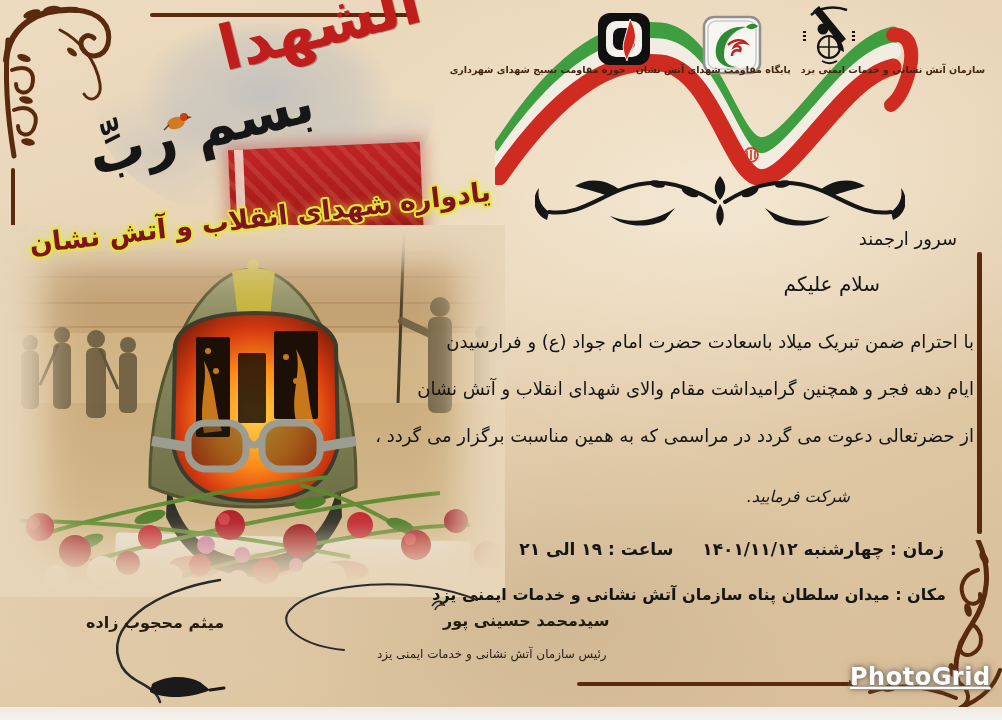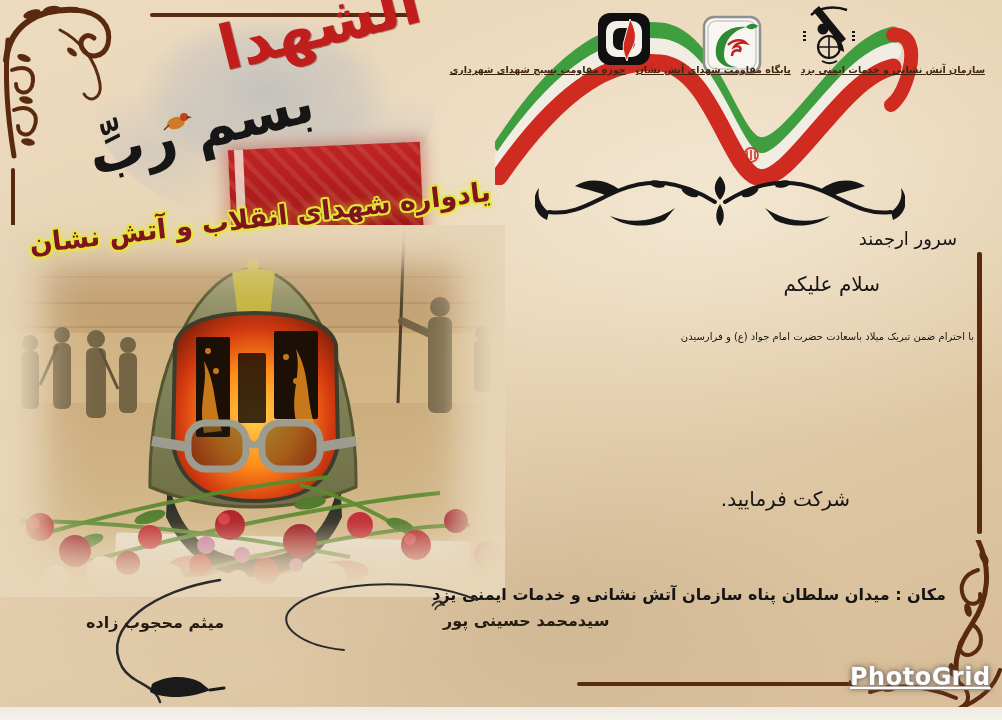--- a/index.html
+++ b/index.html
@@ -58,33 +58,33 @@
     left:0;top:225px;width:505px;height:372px;pointer-events:none;
     background:
       linear-gradient(to right, rgba(231,213,184,.95), rgba(231,213,184,0) 11%, rgba(231,213,184,0) 88%, rgba(231,213,184,.92)),
       linear-gradient(to bottom, rgba(231,213,184,.9), rgba(231,213,184,0) 13%, rgba(231,213,184,0) 80%, rgba(231,213,184,.95));
     box-shadow:inset 0 0 55px 38px #e7d5b8;
   }
   
   .fa{direction:rtl;white-space:nowrap;color:#151515;}
   .salut1{right:45px;top:228px;font-size:18px;margin-left:44px;}
   .salut2{right:122px;top:272px;font-size:20px;letter-spacing:2px;}
-  .bline{font-size:10px;text-align:right;}
+  .bline{font-size:18px;text-align:right;}
   .l1{right:28px;top:331px;}
   .l2{right:28px;top:378px;}
   .l3{right:28px;top:425px;}
-  .closing{right:152px;top:487px;font-size:20px;}
+  .closing{right:152px;top:487px;font-size:16px;font-style:italic;}
   .zaman{right:58px;top:539px;font-size:17px;font-weight:bold;}
   .makan{right:56px;top:585px;font-size:16px;font-weight:bold;text-align:center;}
   
   .captions{
     right:17px;top:64px;width:428px;display:flex;direction:rtl;justify-content:space-between;gap:10px;
     font-size:9.5px;font-weight:bold;color:#40260e;
   }
-  .captions span{white-space:nowrap;text-decoration:underline;}
+  .captions span{white-space:nowrap;}
   
   .sig-name{font-size:16px;font-weight:bold;color:#241c12;}
   .sig-title{font-size:12px;color:#2a2118;}
   .name-right{left:443px;top:611px;}
   .title-right{left:377px;top:647px;}
   .name-left{left:86px;top:613px;}
   .title-left{left:12px;top:649px;font-size:11px;}
   
   .watermark{
     left:850px;top:663px;font-size:24px;font-weight:bold;letter-spacing:.5px;color:#fdfdfd;
@@ -345,34 +345,38 @@
       <ellipse cx="248" cy="14" rx="8" ry="3.5" transform="rotate(-12 248 14)" fill="#161616"></ellipse>
     </g>
     <use href="#fd" transform="translate(370,0) scale(-1,1)"></use>
     <path d="M185,6 C192,14 192,22 185,30 C178,22 178,14 185,6 Z" fill="#161616"></path>
     <path d="M185,34 C190,42 190,50 185,56 C180,50 180,42 185,34 Z" fill="#161616"></path>
   </svg>
 
   <div class="abs fa salut1">سرور ارجمند</div>
   <div class="abs fa salut2">سلام علیکم</div>
   <div class="abs fa bline l1">با احترام ضمن تبریک میلاد باسعادت حضرت امام جواد (ع) و فرارسیدن</div>
+  <div class="abs fa bline l2">ایام دهه فجر و همچنین گرامیداشت مقام والای شهدای انقلاب و آتش نشان</div>
+  <div class="abs fa bline l3">از حضرتعالی دعوت می گردد در مراسمی که به همین مناسبت برگزار می گردد ،</div>
   <div class="abs fa closing">شرکت فرمایید.</div>
+  <div class="abs fa zaman">زمان : چهارشنبه ۱۴۰۱/۱۱/۱۲    ساعت : ۱۹ الی ۲۱</div>
   <div class="abs fa makan">مکان : میدان سلطان پناه سازمان آتش نشانی و خدمات ایمنی یزد</div>
 
   <svg class="abs" style="left:60px;top:572px" width="200" height="145" viewBox="0 0 200 145">
     <path d="M160,8 C95,18 40,55 62,95 C72,112 95,112 100,130" fill="none" stroke="#2a2a2a" stroke-width="2.5" stroke-linecap="round"></path>
     <path d="M92,112 C106,103 126,103 140,110 L150,118 C130,127 104,127 90,120 Z" fill="#1a1a1a"></path>
     <path d="M150,118 L164,116" stroke="#1a1a1a" stroke-width="3" stroke-linecap="round"></path>
   </svg>
   <svg class="abs" style="left:272px;top:580px" width="215" height="85" viewBox="0 0 215 85">
     <path d="M205,20 C145,-6 42,2 18,30 C4,46 30,66 72,70" fill="none" stroke="#2a2a2a" stroke-width="2" stroke-linecap="round"></path>
     <path d="M160,26 C164,20 170,20 172,25 C168,24 164,26 163,30" fill="none" stroke="#2a2a2a" stroke-width="1.6"></path>
   </svg>
 
   <div class="abs fa sig-name name-right">سیدمحمد حسینی پور</div>
+  <div class="abs fa sig-title title-right">رئیس سازمان آتش نشانی و خدمات ایمنی یزد</div>
   <div class="abs fa sig-name name-left">میثم محجوب زاده</div>
 
   <svg class="abs" style="left:860px;top:540px" width="142" height="170" viewBox="0 0 142 170">
     <g stroke="#5a2a0e" fill="none" stroke-linecap="round">
       <path d="M118,0 C132,30 128,60 112,84 C100,102 92,120 98,142" stroke-width="5"></path>
       <path d="M112,84 C124,92 124,108 112,114 C102,118 96,108 102,100" stroke-width="4"></path>
       <path d="M98,142 C110,150 112,162 100,168" stroke-width="4"></path>
       <path d="M118,30 C104,34 98,46 104,58 C110,68 122,64 120,54" stroke-width="4"></path>
       <path d="M10,152 C40,142 70,147 96,158" stroke-width="4"></path>
       <path d="M100,168 C120,160 134,148 140,130" stroke-width="4"></path>

